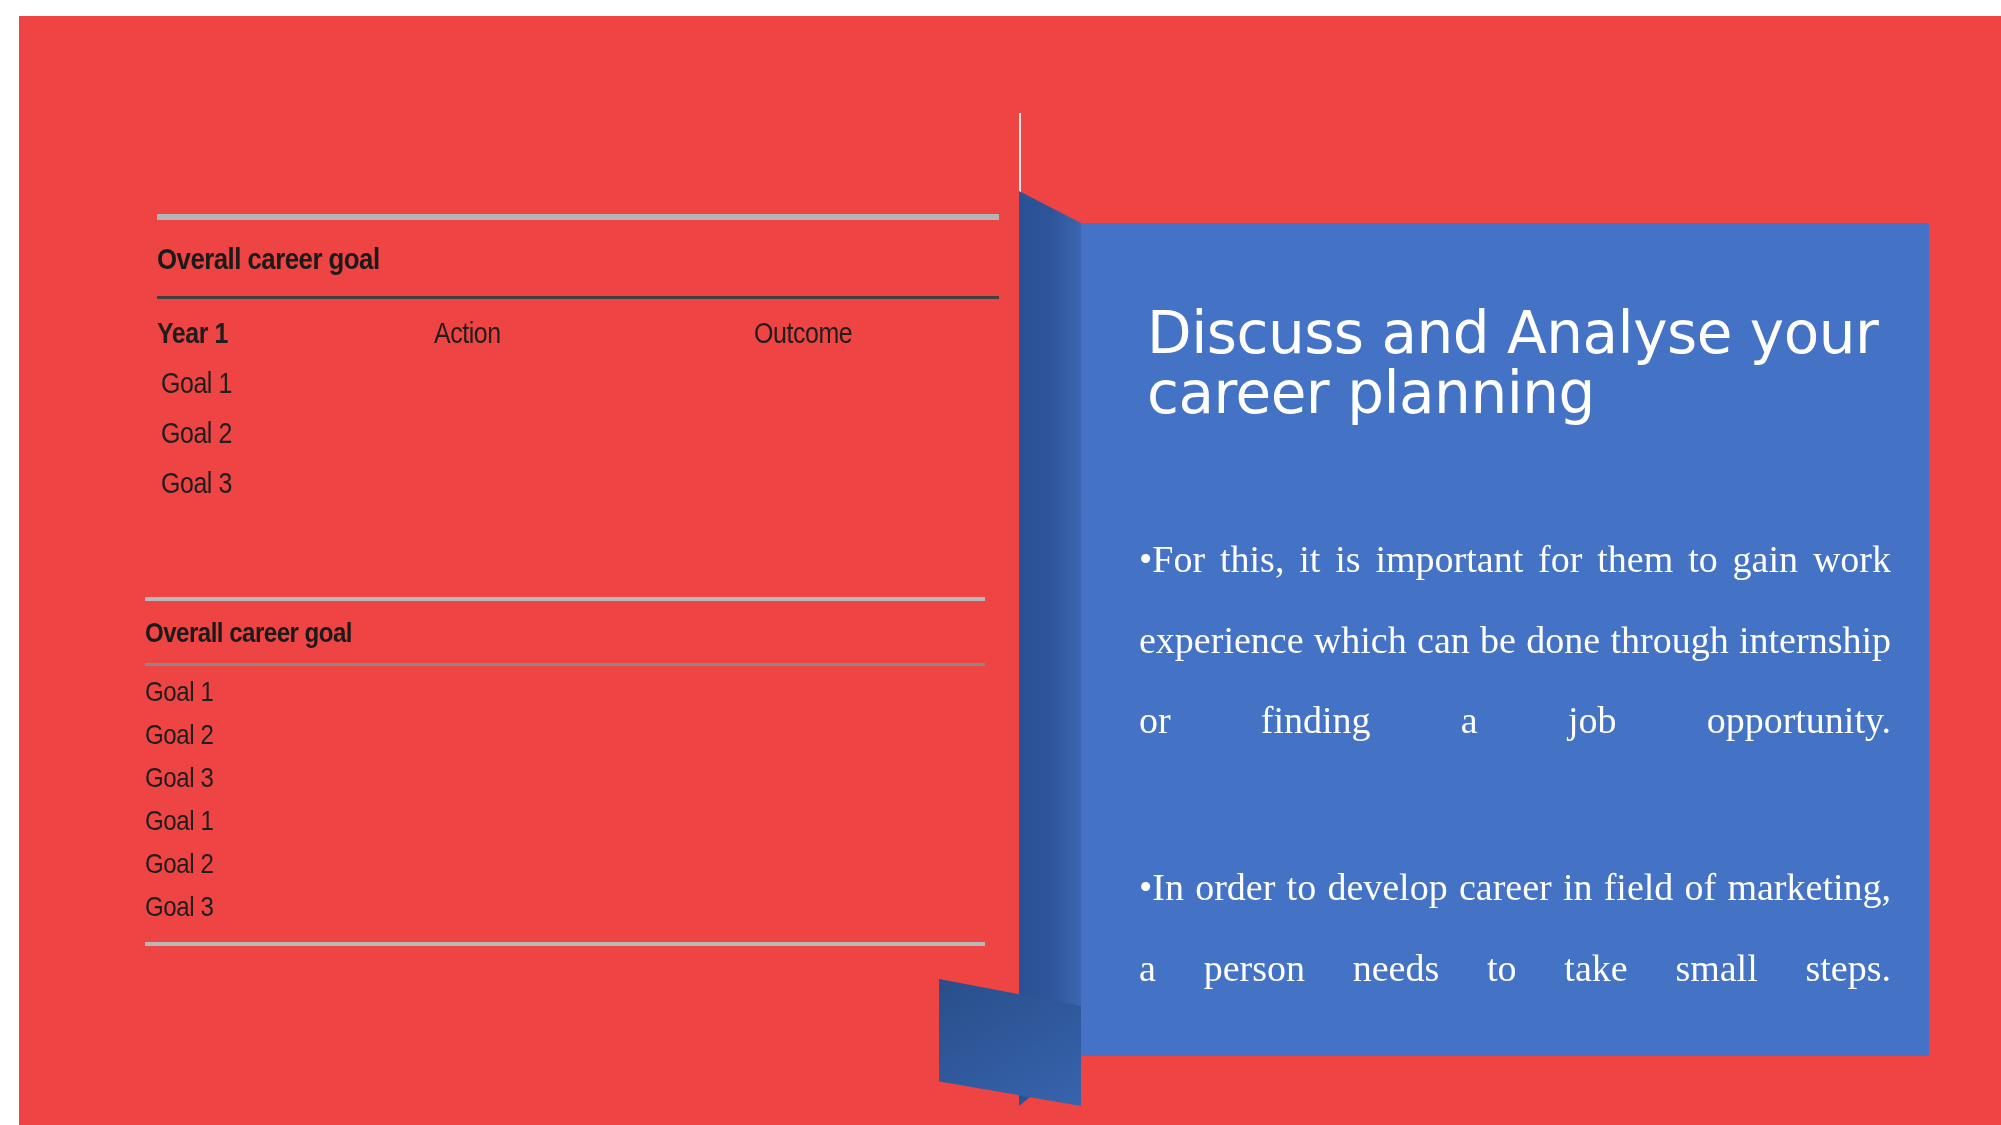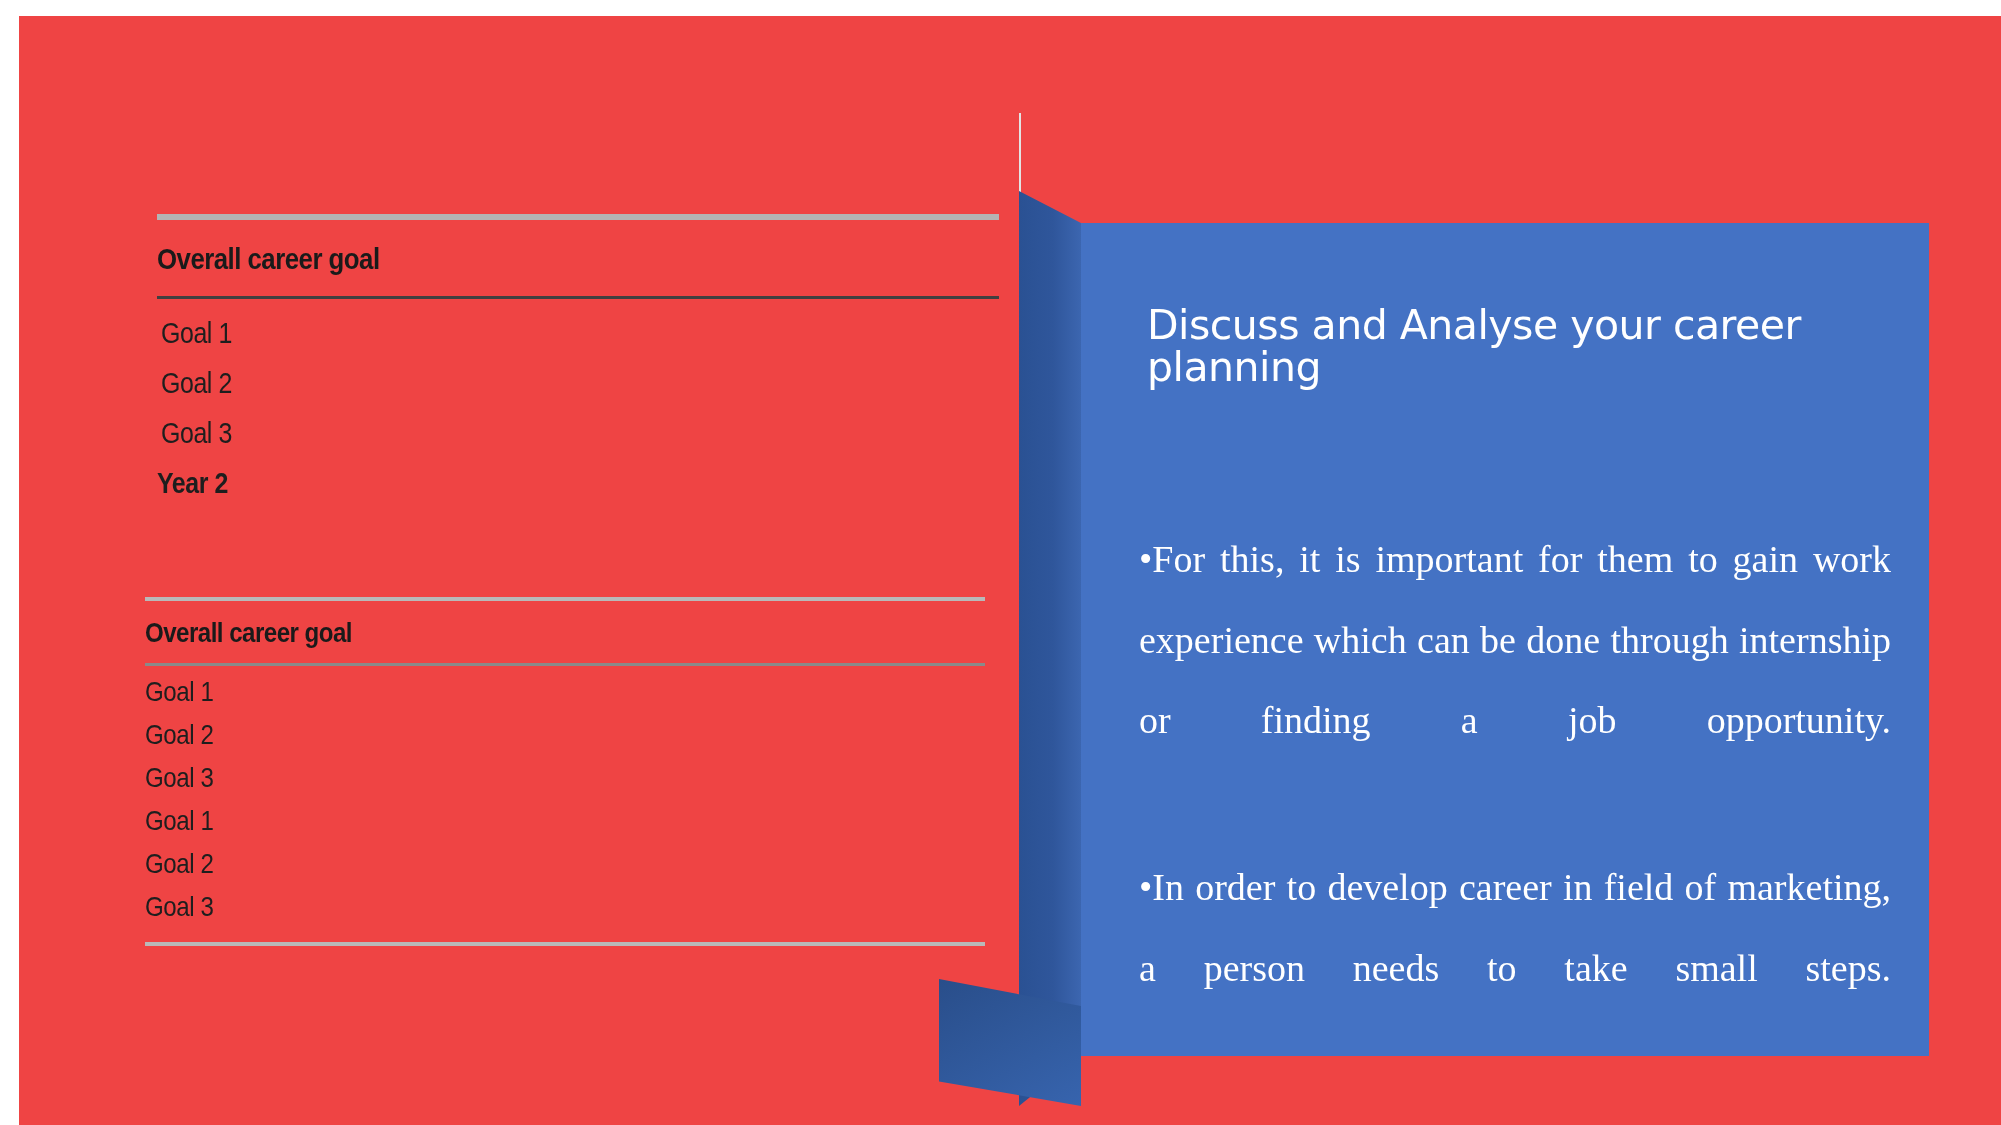--- a/index.html
+++ b/index.html
@@ -182,21 +182,21 @@
     box-sizing: border-box;
     padding: 0;
   }
 
   .panel-title {
     position: absolute;
     left: 66px;
     top: 81px;
     width: 740px;
     font-family: "DejaVu Sans", sans-serif;
-    font-size: 41px;
+    font-size: 58px;
     line-height: 1.03;
     font-weight: 400;
     color: #ffffff;
     letter-spacing: -0.5px;
   }
 
   .bullets {
     position: absolute;
     left: 58px;
     top: 296px;
@@ -239,36 +239,38 @@
       <div class="rule-thick-gray"></div>
 
       <div class="hd-row1">
         <div class="heading-overall">Overall career goal</div>
       </div>
 
       <div class="rule-thin-dark"></div>
 
       <div class="rows-area-1">
 
+        <div class="row-line">
+          <span class="cell col-year bold">Year 1</span>
+          <span class="cell col-action">Action</span>
+          <span class="cell col-outcome">Outcome</span>
+        </div>
 
         <div class="row-line">
           <span class="cell col-goal">Goal 1</span>
         </div>
 
         <div class="row-line">
           <span class="cell col-goal">Goal 2</span>
         </div>
 
         <div class="row-line">
           <span class="cell col-goal">Goal 3</span>
         </div>
 
-        <div class="row-line">
-          <span class="cell col-year bold">Year 2</span>
-        </div>
 
       </div>
     </div>
 
     <div class="block2">
 
       <div class="rule-thin-gray"></div>
 
       <div class="hd-row2">
         <div class="heading-overall heading-overall-2">Overall career goal</div>

